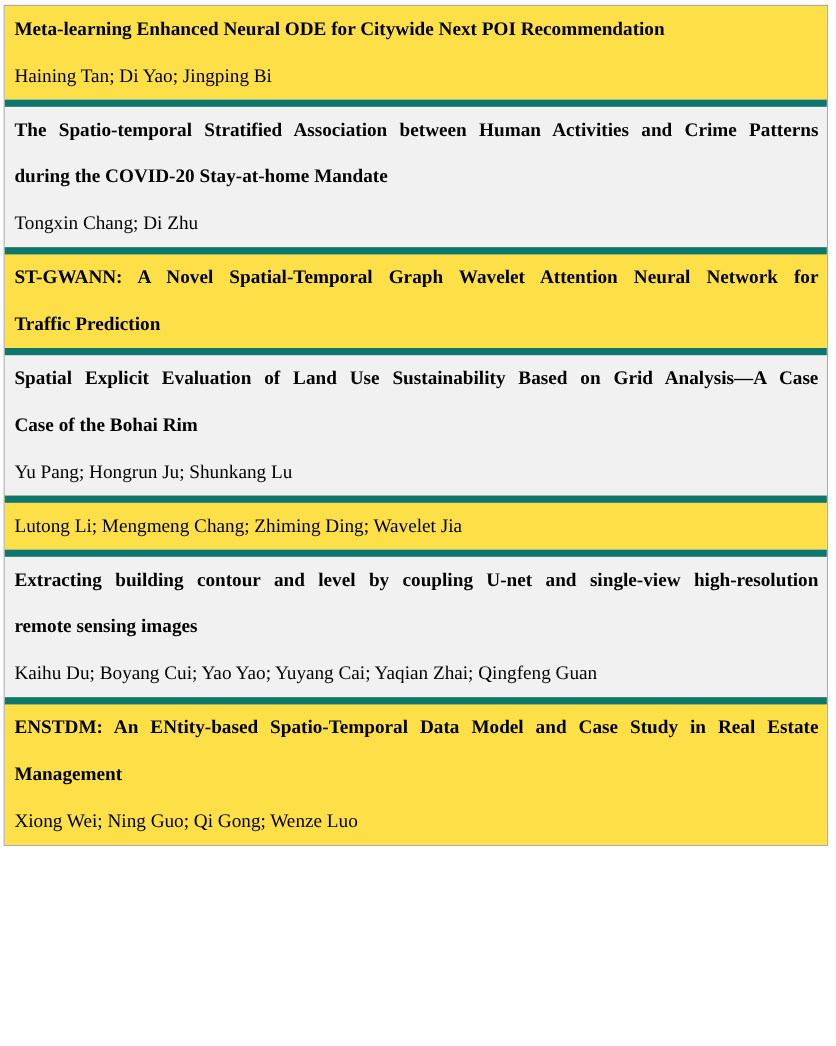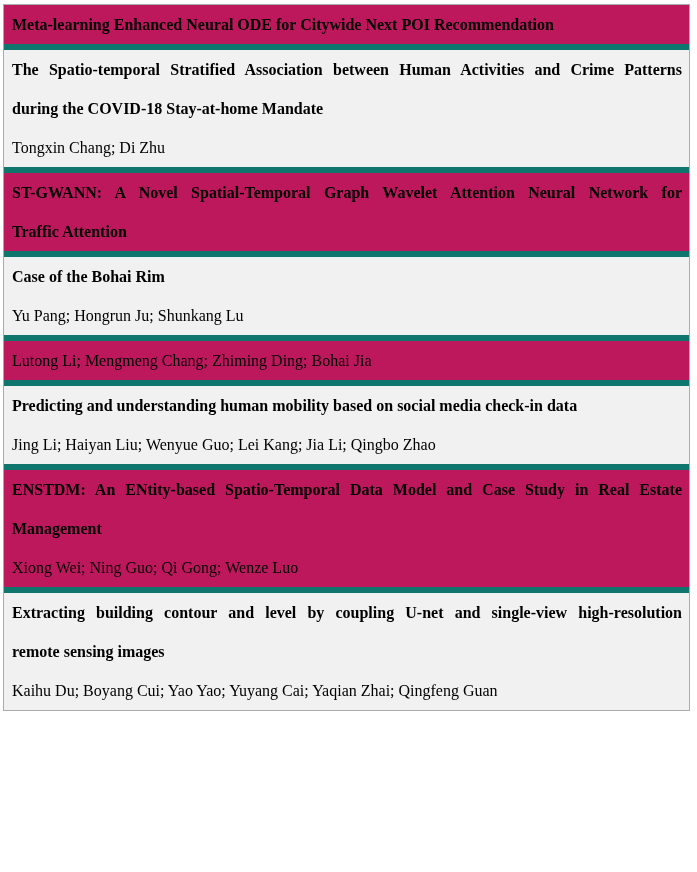--- a/index.html
+++ b/index.html
@@ -17,21 +17,21 @@
   .paper-table {
     position: absolute;
     left: 3px;
     top: 4px;
     width: 685px;
     border: 1px solid #ababab;
     background: #ffffff;
   }
   .row {
     padding: 0 7px 0 8px;
-    background: #be185d;
+    background: #fde047;
   }
   .row + .row {
     border-top: 6px solid #0f766e;
   }
   .row.shaded {
     background: #f1f1f1;
   }
   .title-line {
     font-weight: bold;
     font-size: 16px;
@@ -51,63 +51,59 @@
   }
 </style>
 </head>
 <body>
 
 <div class="paper-table" id="paper-table">
   <div class="row">
     <div class="title">
         <div class="title-line">Meta-learning Enhanced Neural ODE for Citywide Next POI Recommendation</div>
       </div>
+    <div class="authors">Haining Tan; Di Yao; Jingping Bi</div>
   </div>
 
   <div class="row shaded">
     <div class="title">
         <div class="title-line just">The Spatio-temporal Stratified Association between Human Activities and Crime Patterns</div>
-        <div class="title-line">during the COVID-18 Stay-at-home Mandate</div>
+        <div class="title-line">during the COVID-20 Stay-at-home Mandate</div>
       </div>
     <div class="authors">Tongxin Chang; Di Zhu</div>
   </div>
 
   <div class="row">
     <div class="title">
         <div class="title-line just">ST-GWANN: A Novel Spatial-Temporal Graph Wavelet Attention Neural Network for</div>
-        <div class="title-line">Traffic Attention</div>
+        <div class="title-line">Traffic Prediction</div>
       </div>
   </div>
 
   <div class="row shaded">
     <div class="title">
+        <div class="title-line just">Spatial Explicit Evaluation of Land Use Sustainability Based on Grid Analysis—A Case</div>
         <div class="title-line">Case of the Bohai Rim</div>
       </div>
     <div class="authors">Yu Pang; Hongrun Ju; Shunkang Lu</div>
   </div>
 
   <div class="row">
-    <div class="authors">Lutong Li; Mengmeng Chang; Zhiming Ding; Bohai Jia</div>
+    <div class="authors">Lutong Li; Mengmeng Chang; Zhiming Ding; Wavelet Jia</div>
   </div>
+
 
   <div class="row shaded">
     <div class="title">
-        <div class="title-line">Predicting and understanding human mobility based on social media check-in data</div>
+        <div class="title-line just">Extracting building contour and level by coupling U-net and single-view high-resolution</div>
+        <div class="title-line">remote sensing images</div>
       </div>
-    <div class="authors">Jing Li; Haiyan Liu; Wenyue Guo; Lei Kang; Jia Li; Qingbo Zhao</div>
+    <div class="authors">Kaihu Du; Boyang Cui; Yao Yao; Yuyang Cai; Yaqian Zhai; Qingfeng Guan</div>
   </div>
 
   <div class="row">
     <div class="title">
         <div class="title-line just">ENSTDM: An ENtity-based Spatio-Temporal Data Model and Case Study in Real Estate</div>
         <div class="title-line">Management</div>
       </div>
     <div class="authors">Xiong Wei; Ning Guo; Qi Gong; Wenze Luo</div>
   </div>
-
-  <div class="row shaded">
-    <div class="title">
-        <div class="title-line just">Extracting building contour and level by coupling U-net and single-view high-resolution</div>
-        <div class="title-line">remote sensing images</div>
-      </div>
-    <div class="authors">Kaihu Du; Boyang Cui; Yao Yao; Yuyang Cai; Yaqian Zhai; Qingfeng Guan</div>
-  </div>
 </div>
 
 </body></html>

